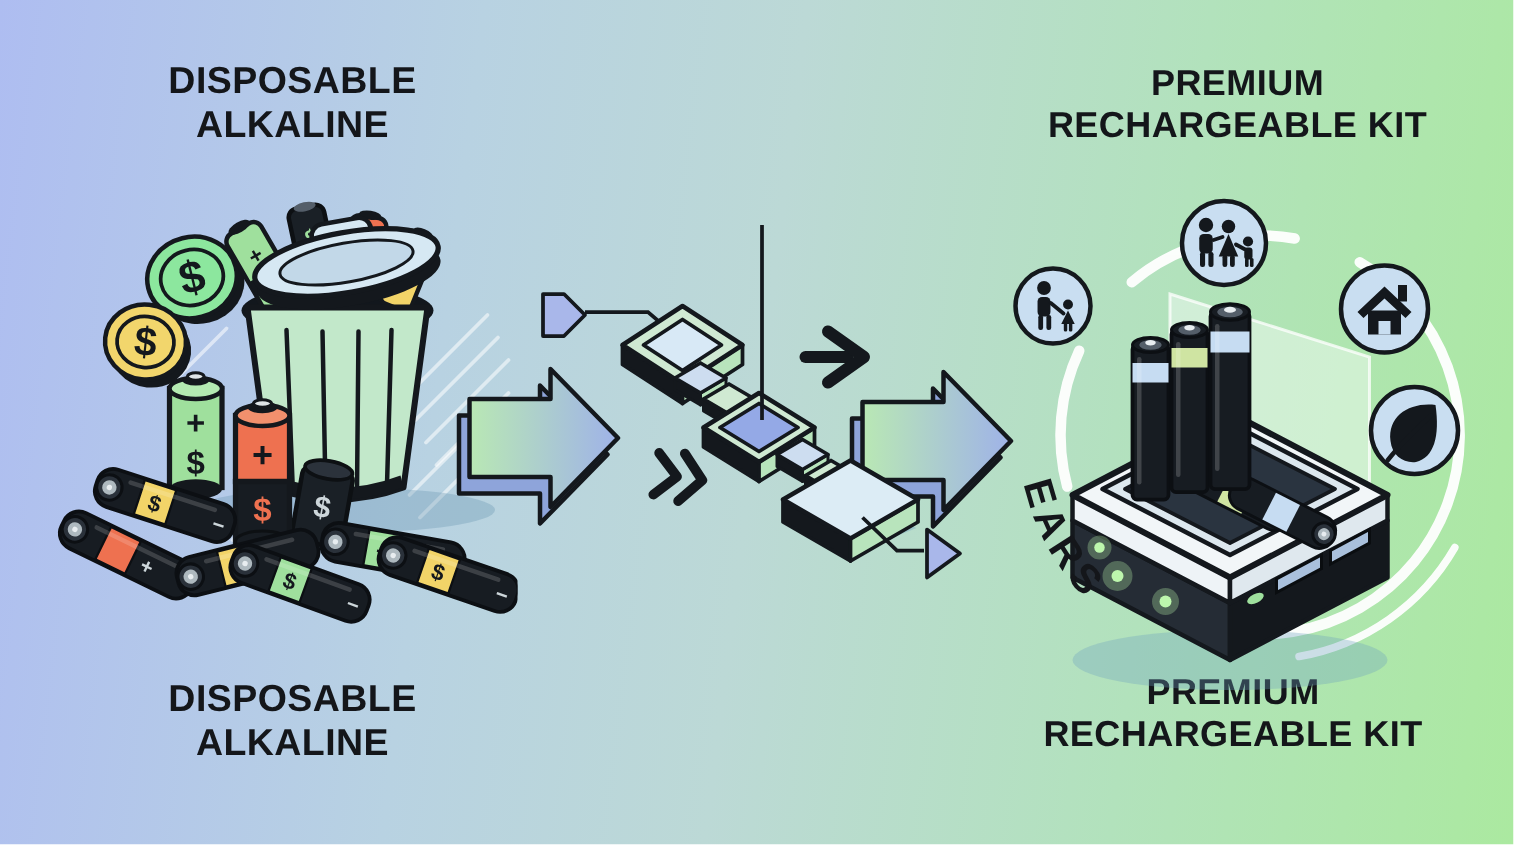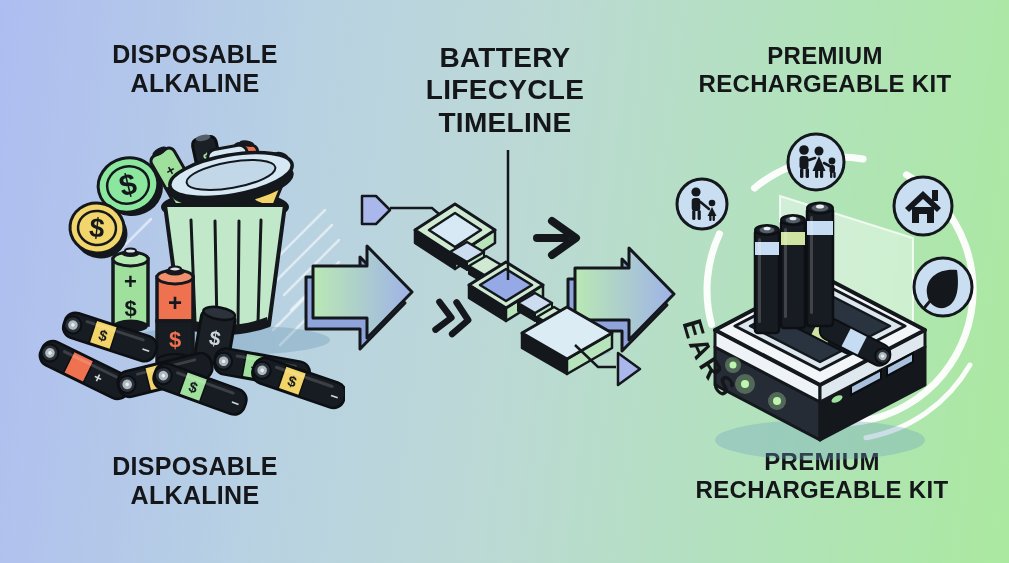--- a/index.html
+++ b/index.html
@@ -19,21 +19,20 @@
   .lbl-premium-bottom{left:677px;top:448px;width:290px;font-size:24px;}
   .ill{position:absolute;}
   svg text{font-family:"Liberation Sans",sans-serif;font-weight:700;text-anchor:middle;}
 </style>
 </head>
 <body>
 
 <div id="stage">
 
   <div class="label lbl-disposable-top">DISPOSABLE ALKALINE</div>
-  <div class="label lbl-center-title">BATTERY LIFECYCLE TIMELINE</div>
   <div class="label lbl-premium-top">PREMIUM RECHARGEABLE KIT</div>
   <div class="label lbl-disposable-bottom">DISPOSABLE ALKALINE</div>
   <div class="label lbl-premium-bottom">PREMIUM RECHARGEABLE KIT</div>
 
   <svg class="ill" style="left:25px;top:125px" width="320" height="320" viewBox="0 0 320 320">
     <defs>
       <g id="lyb">
         <rect x="-48" y="-13" width="96" height="26" rx="11" fill="#171c22" stroke="#0c0f13" stroke-width="2.5"></rect>
         <rect x="-18" y="-12" width="22" height="24" fill="var(--band,#f2d468)" stroke="#0c0f13" stroke-width="1.5"></rect>
         <circle cx="-39" cy="0" r="8.5" fill="#2a313a" stroke="#0c0f13" stroke-width="2"></circle>

